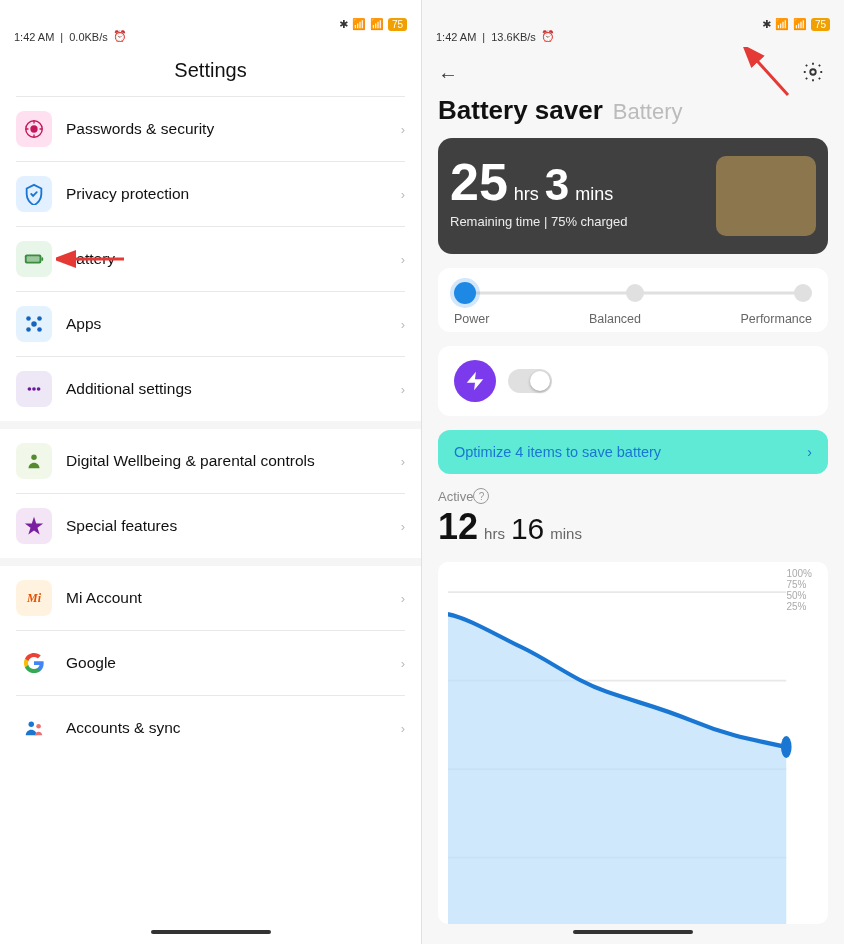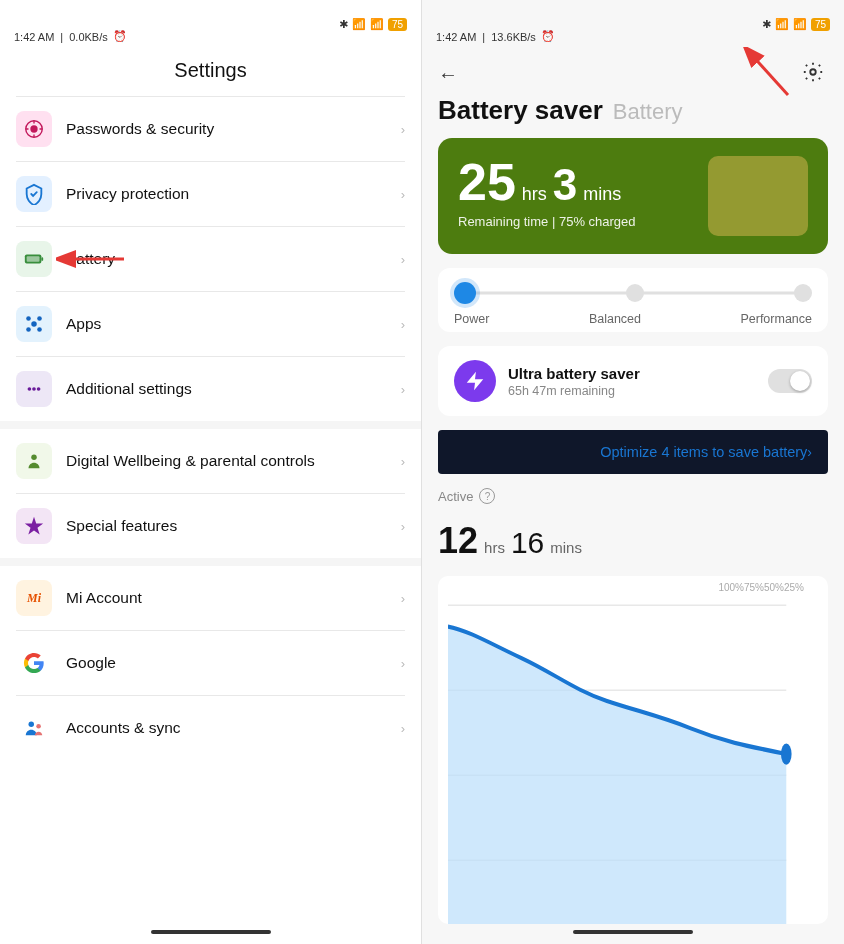--- a/index.html
+++ b/index.html
@@ -134,23 +134,23 @@
     }
     .right-subtitle {
       font-size: 22px;
       color: #bbb;
       font-weight: 400;
     }
 
     
     .battery-card {
       margin: 0 16px 14px;
-      background: #4d7c0f;
+      background: #404040;
       border-radius: 14px;
-      padding: 18px 20px;
+      padding: 18px 12px;
       display: flex;
       align-items: flex-start;
       justify-content: space-between;
       overflow: hidden;
     }
     .battery-card-left { flex: 1; }
     .battery-time-row {
       display: flex;
       align-items: baseline;
       gap: 2px;
@@ -286,48 +286,47 @@
       width: 20px;
       height: 20px;
       background: #fff;
       border-radius: 50%;
       box-shadow: 0 1px 3px rgba(0,0,0,0.3);
     }
 
     
     .optimize-banner {
       margin: 0 16px 14px;
-      background: #0f172a;
-      border-radius: 4px;
+      background: #5eead4;
+      border-radius: 12px;
       padding: 14px 16px;
       display: flex;
       align-items: center;
-      justify-content: flex-end;
+      justify-content: space-between;
       cursor: pointer;
     }
     .optimize-text {
       font-size: 14.5px;
       color: #1976d2;
       font-weight: 500;
     }
     .optimize-chevron {
       color: #1976d2;
       font-size: 14px;
     }
 
     
     .active-section {
       margin: 0 16px 10px;
       padding: 0 0 4px;
     }
     .active-label-row {
       display: flex;
       align-items: center;
-      gap: 6px;
-      margin-bottom: 16px;
+      margin-bottom: 2px;
     }
     .active-label {
       font-size: 13px;
       color: #888;
     }
     .info-icon {
       width: 16px;
       height: 16px;
       border-radius: 50%;
       border: 1.5px solid #999;
@@ -369,25 +368,25 @@
       margin: 0 16px;
       background: #fff;
       border-radius: 10px;
       padding: 8px 10px 0;
       flex: 1;
       position: relative;
       overflow: hidden;
     }
     .chart-labels-right {
       position: absolute;
-      right: 24px;
+      right: 16px;
       top: 0;
       bottom: 0;
       display: flex;
-      justify-content: space-between;
+      flex-direction: column;
       padding: 6px 0;
     }
     .chart-label {
       font-size: 10px;
       color: #aaa;
     }
 
     .nav-bar {
       height: 20px;
       display: flex;
@@ -648,24 +647,20 @@
       <span>Performance</span>
     </div>
   </div>
 
   <div class="ultra-saver">
     <div class="ultra-icon">
       <svg width="22" height="22" viewBox="0 0 24 24" fill="white">
           <path d="M13 2L3 14h9l-1 8 10-12h-9l1-8z"></path>
         </svg>
     </div>
-    <div class="ultra-text">
-      <div class="ultra-title">Ultra battery saver</div>
-      <div class="ultra-sub">65h 47m remaining</div>
-    </div>
     <div class="toggle">
       <div class="toggle-thumb"></div>
     </div>
   </div>
 
   <div class="optimize-banner">
     <span class="optimize-text">Optimize 4 items to save battery</span>
     <span class="optimize-chevron">›</span>
   </div>
 

